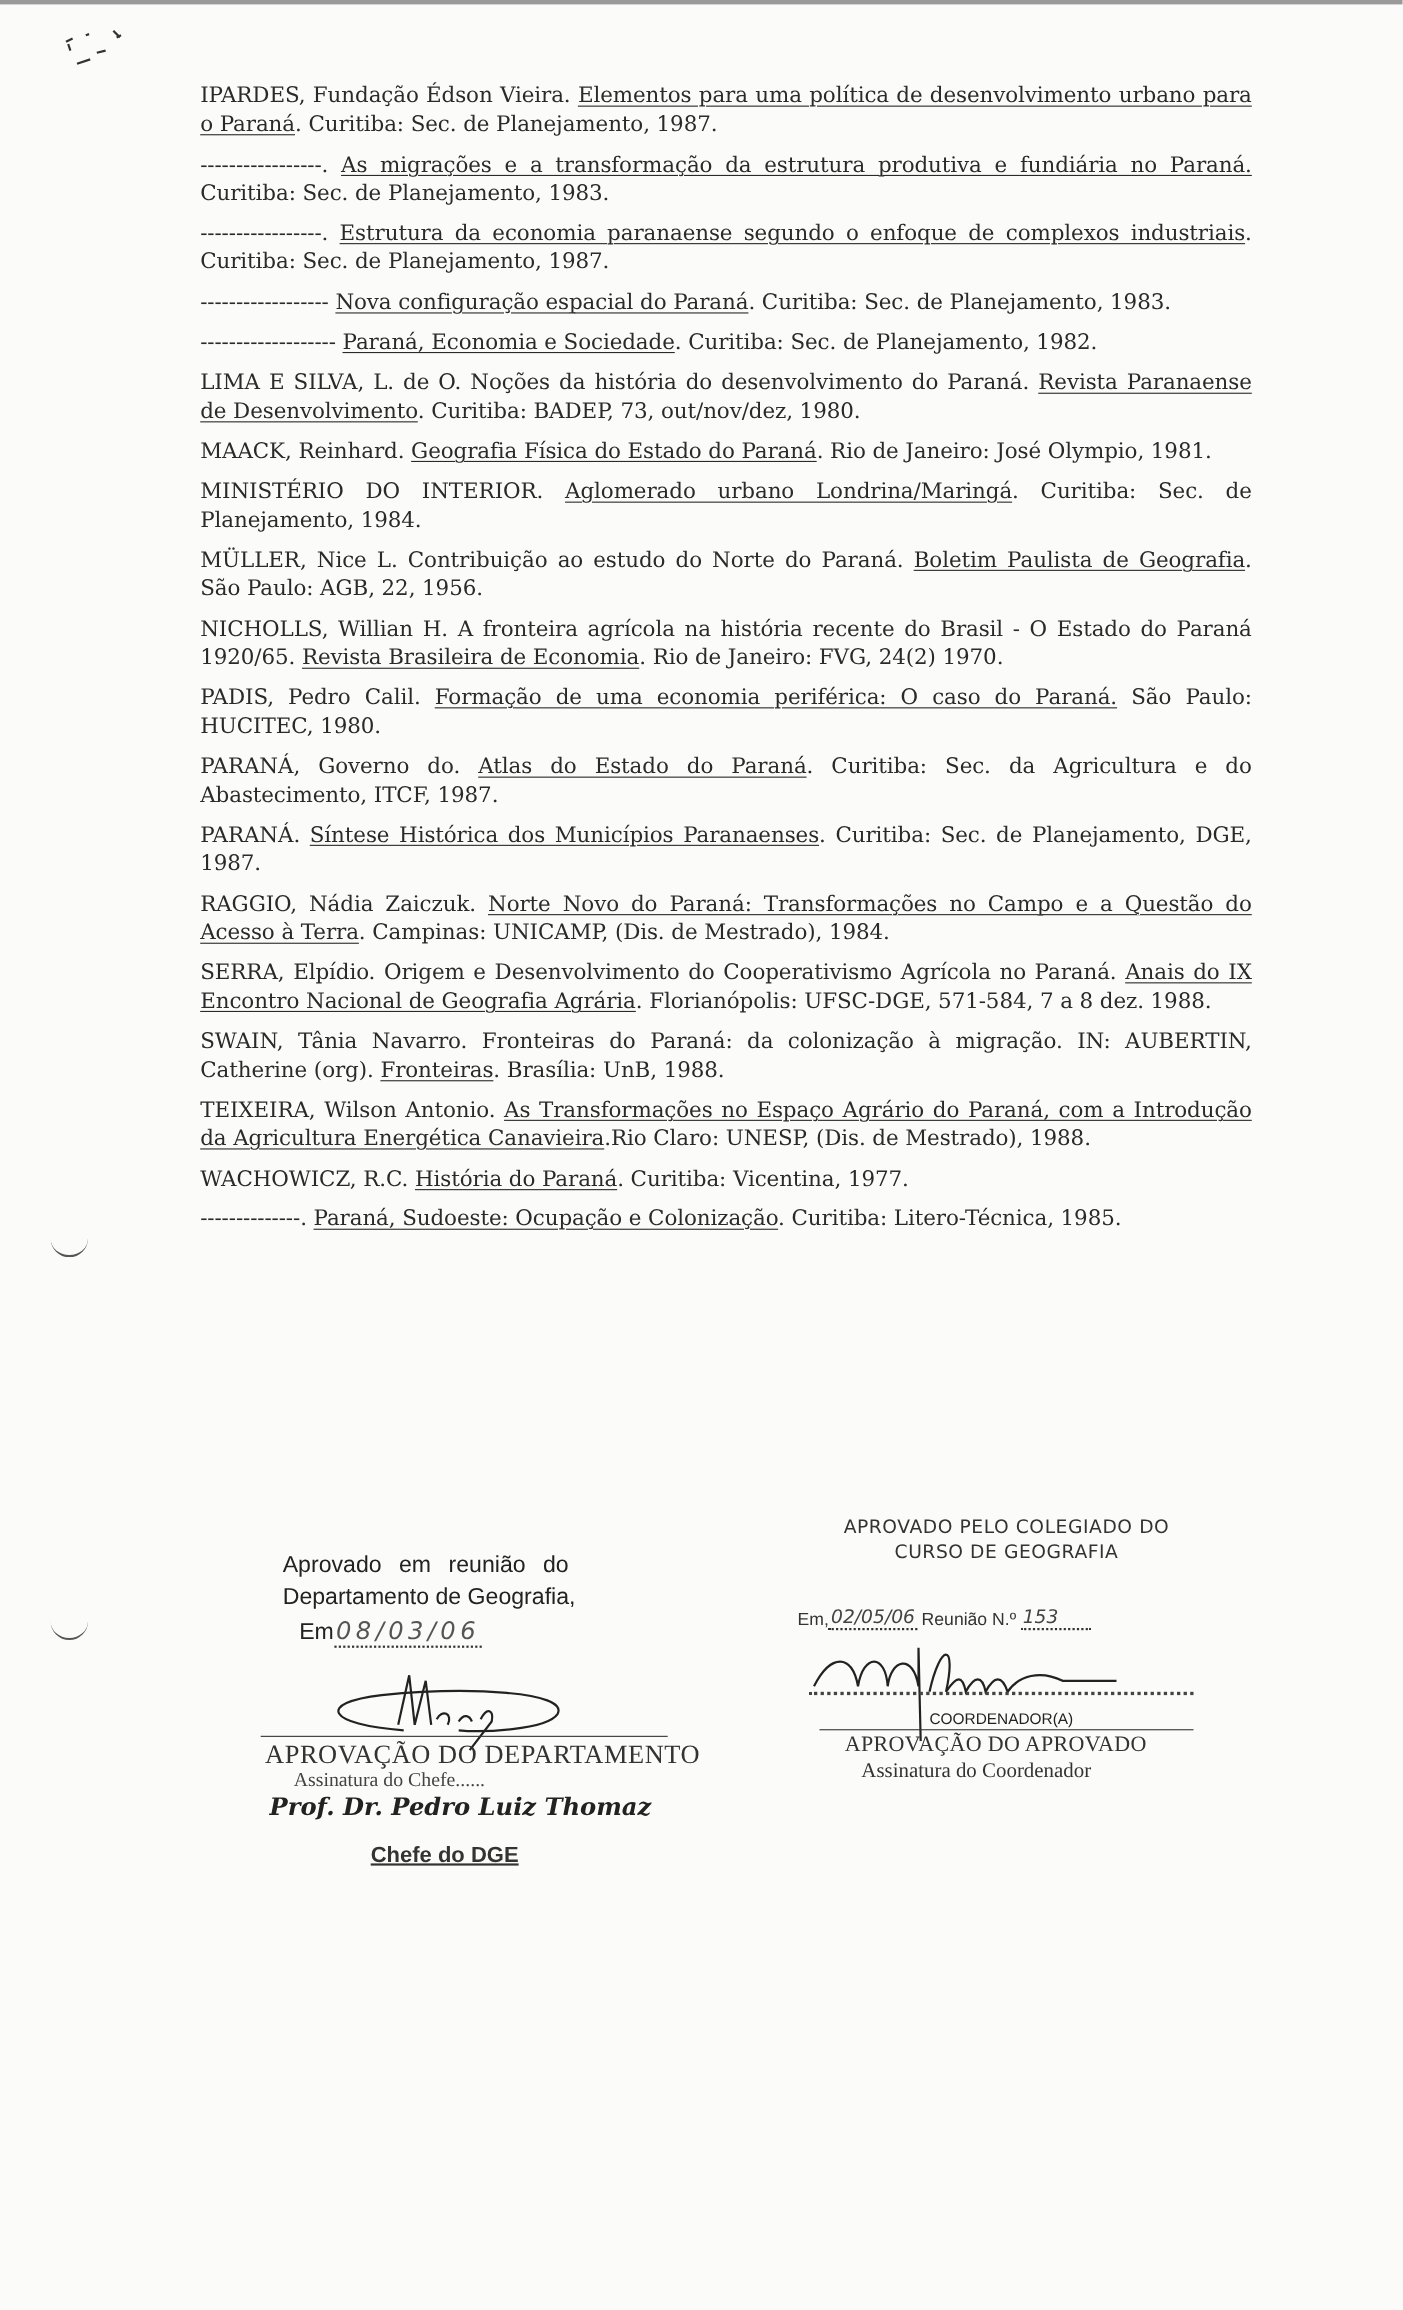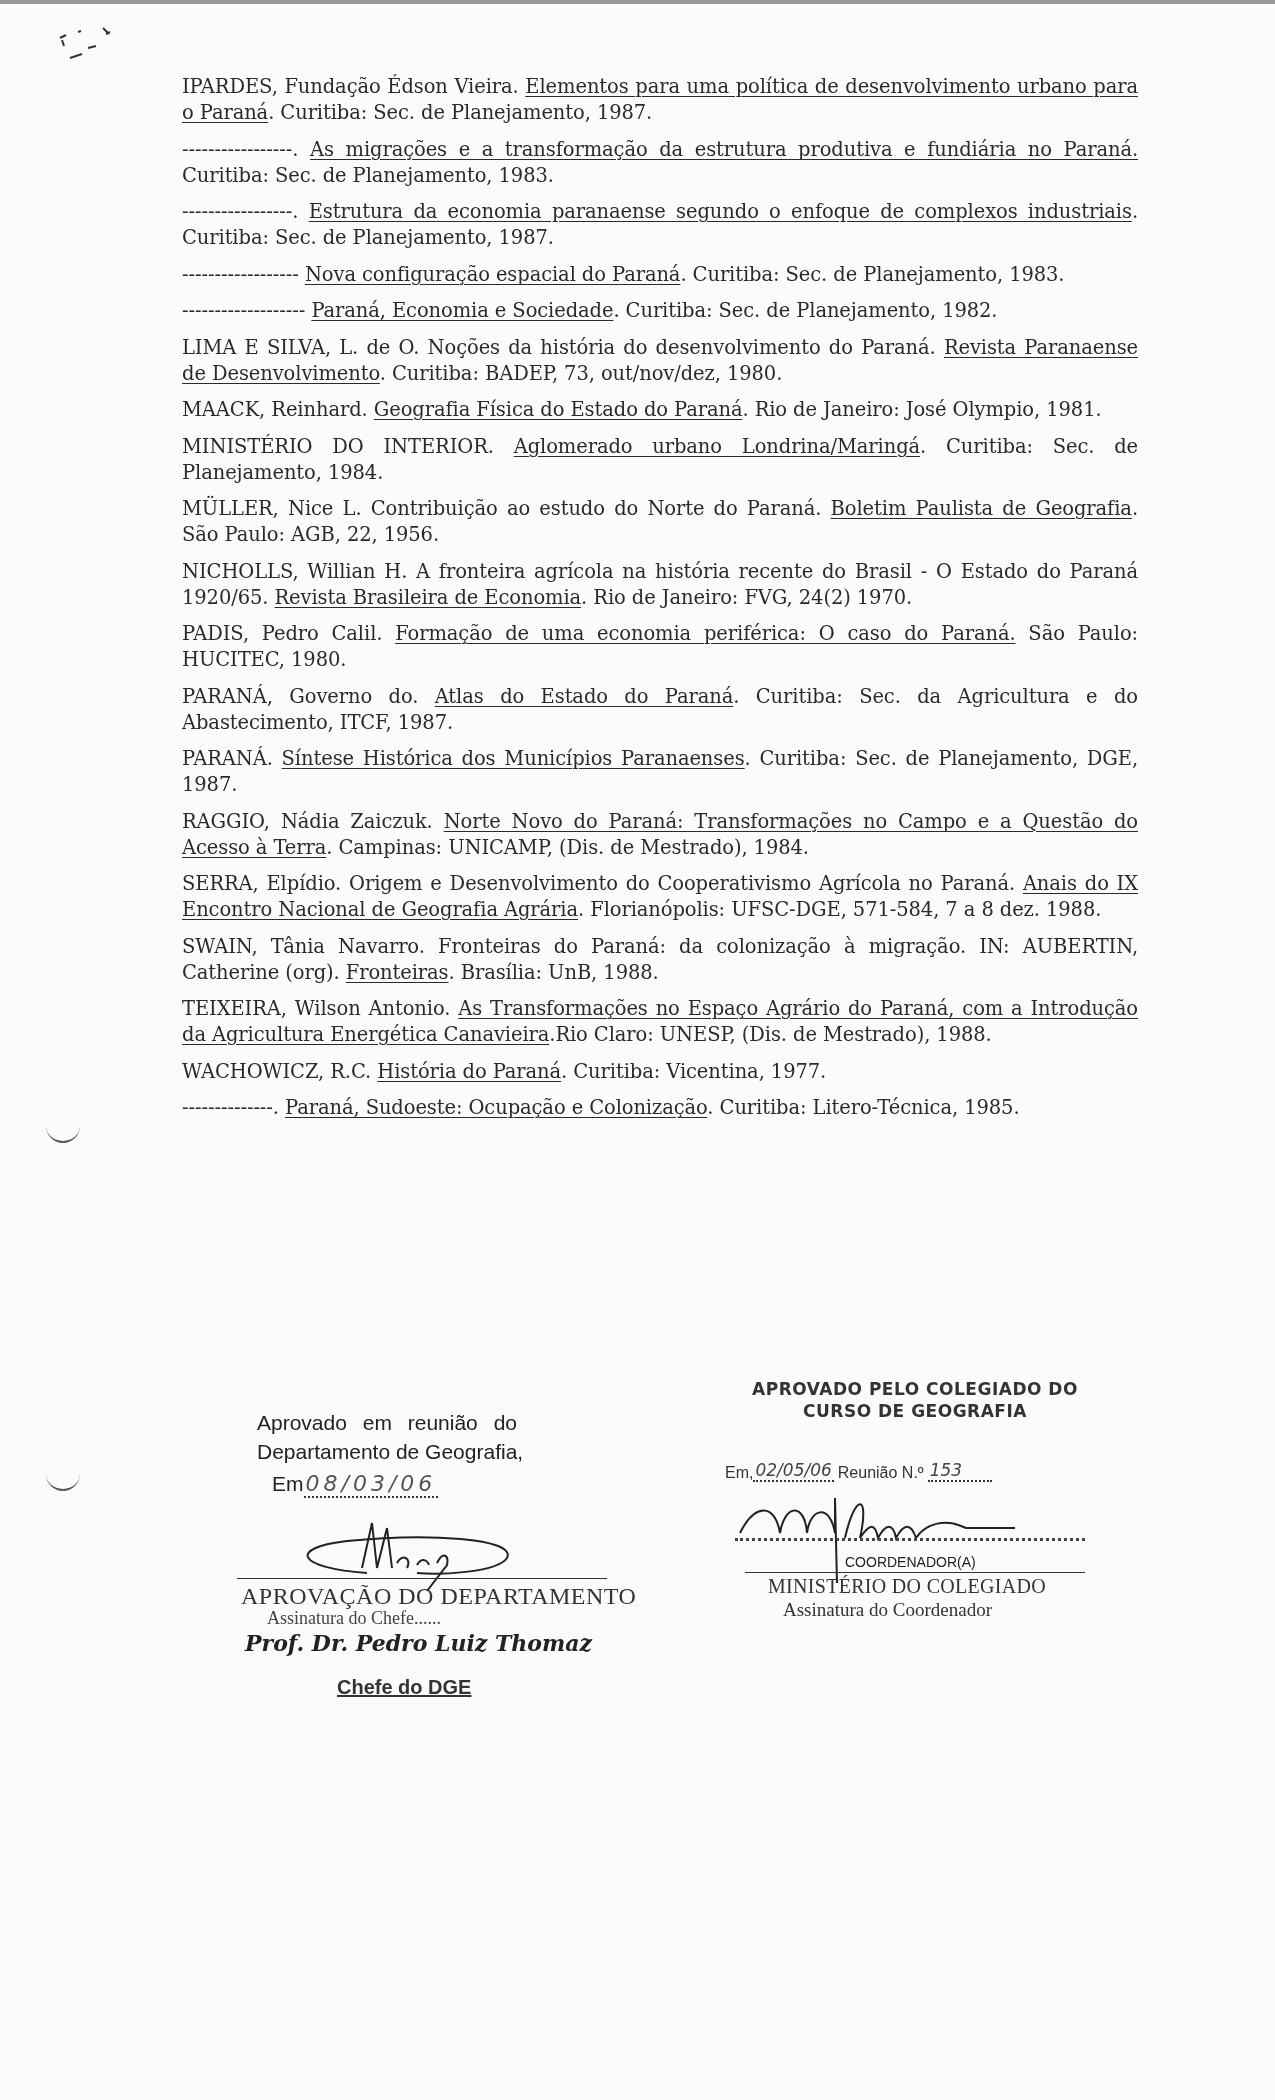--- a/index.html
+++ b/index.html
@@ -26,21 +26,21 @@
   .stamp-left .em-row { margin-left: 35px; display: flex; align-items: flex-end; height: 32px; }
   .hand { font-family: "DejaVu Sans", sans-serif; font-style: italic; font-size: 22px; color: #555; letter-spacing: 4px; border-bottom: 2px dotted #333; padding: 0 2px; line-height: 24px; }
   .sigline { position: absolute; left: 0; top: 170px; width: 370px; border-top: 1.5px solid #333; }
   .stamp-left .caption { position: absolute; left: 4px; top: 175px; font-family: "Liberation Serif", serif; font-size: 24px; letter-spacing: 0.5px; color: #333; }
   .stamp-left .sub { position: absolute; left: 30px; top: 200px; font-family: "Liberation Serif", serif; font-size: 18px; color: #444; }
   .stamp-left .name { position: absolute; left: 8px; top: 222px; font-family: "DejaVu Serif", serif; font-style: italic; font-weight: bold; font-size: 22px; color: #222; }
   .stamp-left .role { position: absolute; left: 100px; top: 268px; font-family: "Liberation Sans", sans-serif; font-weight: bold; font-size: 20px; color: #333; text-decoration: underline; }
   .sig { position: absolute; }
 
   .stamp-right { position: absolute; left: 700px; top: 1378px; width: 460px; }
-  .stamp-right .hdr { font-family: "DejaVu Sans", sans-serif; font-weight: bold; font-size: 17px; line-height: 22px; text-align: center; width: 380px; letter-spacing: 0.5px; color: #333; margin-left: 25px; }
+  .stamp-right .hdr { font-family: "DejaVu Sans", sans-serif; font-weight: normal; font-size: 17px; line-height: 22px; text-align: center; width: 380px; letter-spacing: 0.5px; color: #333; margin-left: 25px; }
   .stamp-right .em-row { position: absolute; left: 25px; top: 82px; font-family: "Liberation Sans", sans-serif; font-size: 16px; color: #333; display: flex; align-items: flex-end; white-space: nowrap; }
   .stamp-right .hand2 { font-family: "DejaVu Sans", sans-serif; font-style: italic; font-size: 17px; color: #444; border-bottom: 2px dotted #333; padding: 0 2px; }
   .stamp-right .coord { position: absolute; left: 145px; top: 176px; font-family: "Liberation Sans", sans-serif; font-size: 14px; color: #222; }
   .stamp-right .line { position: absolute; left: 45px; top: 194px; width: 340px; border-top: 1.5px solid #333; }
   .stamp-right .cap { position: absolute; left: 68px; top: 197px; font-family: "Liberation Serif", serif; font-size: 20px; color: #333; letter-spacing: 0.3px; }
   .stamp-right .sub { position: absolute; left: 83px; top: 221px; font-family: "Liberation Serif", serif; font-size: 19px; color: #333; }
   .dots { position: absolute; left: 35px; top: 160px; width: 350px; border-top: 3px dotted #444; }
 </style>
 </head>
 <body>
@@ -100,15 +100,15 @@
     <span class="hand2">02/05/06</span>
     <span style="margin-left:4px">Reunião N.º</span>
     <span class="hand2" style="margin-left:4px;min-width:60px">153</span>
   </div>
   <svg class="sig" style="left:35px;top:115px" width="300" height="90" viewBox="0 0 300 90">
     <path d="M5 40 C 20 10, 40 10, 45 40 C 50 10, 70 10, 72 40 C 75 15, 95 10, 100 40 L 100 5 L 102 90 M 110 45 C 120 0, 135 0, 125 45 c 10 -15, 15 -15, 18 0 c 8 -15, 15 -15, 18 0 c 8 -15, 15 -15, 20 0 c 10 -15, 30 -20, 50 -10 L 280 35" stroke="#222" stroke-width="2" fill="none"></path>
   </svg>
   <div class="dots"></div>
   <div class="coord">COORDENADOR(A)</div>
   <div class="line"></div>
-  <div class="cap">MINISTÉRIO DO COLEGIADO</div>
+  <div class="cap">APROVAÇÃO DO APROVADO</div>
   <div class="sub">Assinatura do Coordenador</div>
 </div>
 
 </body></html>

